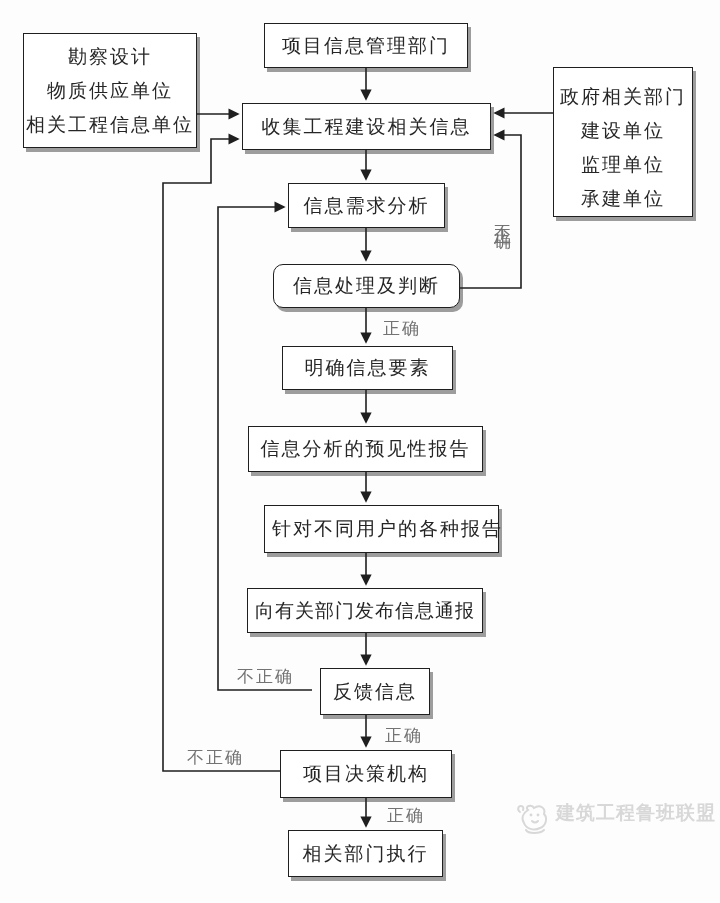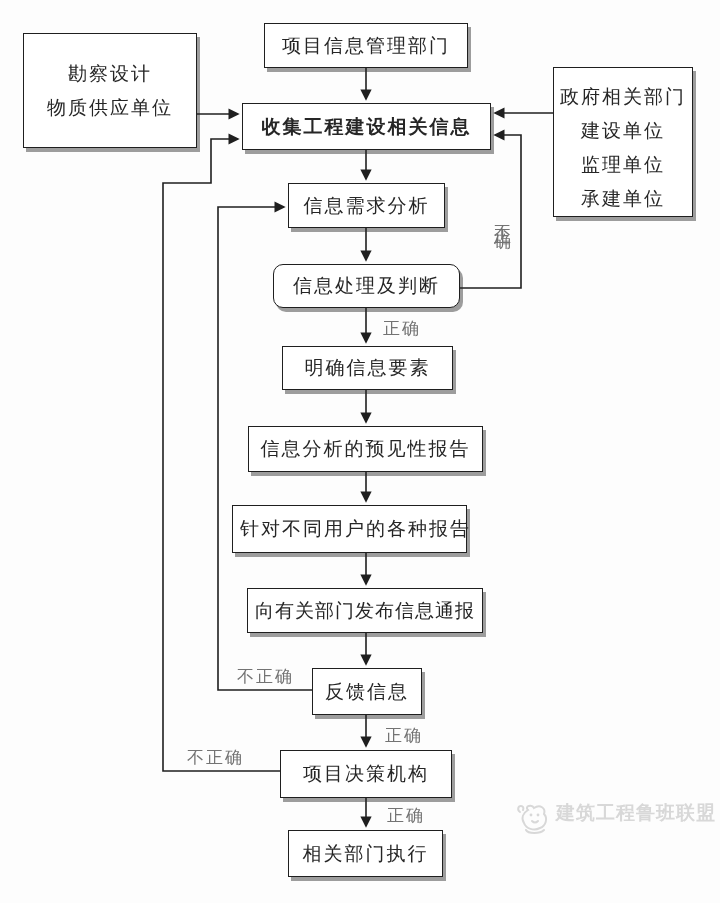--- a/index.html
+++ b/index.html
@@ -65,44 +65,45 @@
       <path d="M312,690 H218 V207 H284" marker-end="url(#arr)"></path>
       <path d="M280,771 H163 V183 H211 V139 H238" marker-end="url(#arr)"></path>
     </g>
   </svg>
 
   <div class="fbox" style="left:264px;top:23px;width:204px;height:45px;">项目信息管理部门</div>
 
   <div class="fbox multi" style="left:23px;top:33px;width:174px;height:115px;">
     <span class="srcline">勘察设计</span>
     <span class="srcline">物质供应单位</span>
+    <span class="srcline">相关工程信息单位</span>
   </div>
 
   <div class="fbox multi" style="left:553px;top:67px;width:140px;height:150px;justify-content:flex-end;">
     <span class="srcline">政府相关部门</span>
     <span class="srcline">建设单位</span>
     <span class="srcline">监理单位</span>
     <span class="srcline">承建单位</span>
   </div>
 
-  <div class="fbox" style="left:242px;top:103px;width:249px;height:47px;font-weight:bold;">收集工程建设相关信息</div>
+  <div class="fbox" style="left:242px;top:103px;width:249px;height:47px;">收集工程建设相关信息</div>
 
   <div class="fbox" style="left:288px;top:183px;width:157px;height:45px;">信息需求分析</div>
 
   <div class="fbox" style="left:273px;top:264px;width:187px;height:44px;border-radius:10px;">信息处理及判断</div>
 
   <div class="fbox" style="left:282px;top:346px;width:171px;height:44px;">明确信息要素</div>
 
   <div class="fbox" style="left:248px;top:426px;width:235px;height:46px;">信息分析的预见性报告</div>
 
-  <div class="fbox" style="left:232px;top:505px;width:235px;height:48px;padding-left:12px;">针对不同用户的各种报告</div>
+  <div class="fbox" style="left:264px;top:505px;width:235px;height:48px;padding-left:12px;">针对不同用户的各种报告</div>
 
   <div class="fbox" style="left:247px;top:588px;width:236px;height:45px;letter-spacing:1px;">向有关部门发布信息通报</div>
 
-  <div class="fbox" style="left:312px;top:668px;width:110px;height:47px;">反馈信息</div>
+  <div class="fbox" style="left:320px;top:668px;width:110px;height:47px;">反馈信息</div>
 
   <div class="fbox" style="left:280px;top:750px;width:172px;height:48px;">项目决策机构</div>
 
   <div class="fbox" style="left:288px;top:830px;width:155px;height:47px;">相关部门执行</div>
 
   <div class="edge-label vertical" style="left:491px;top:211px;">不正确</div>
 
   <div class="edge-label" style="left:383px;top:317px;">正确</div>
 
   <div class="edge-label" style="left:237px;top:665px;">不正确</div>

